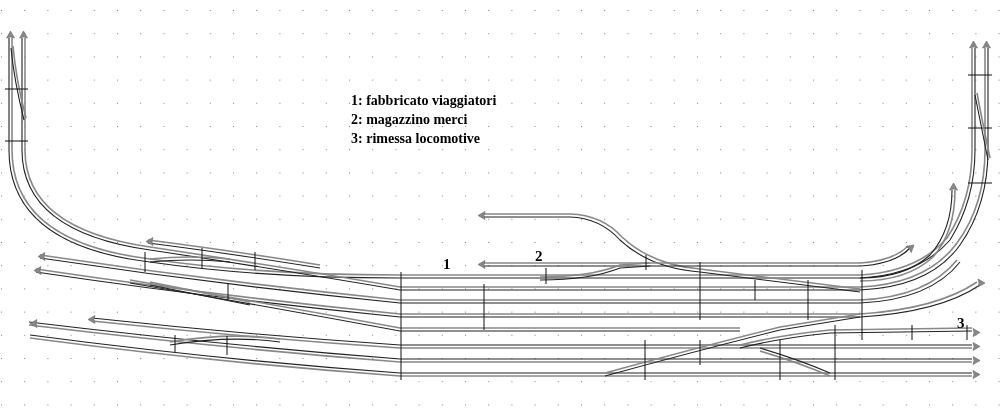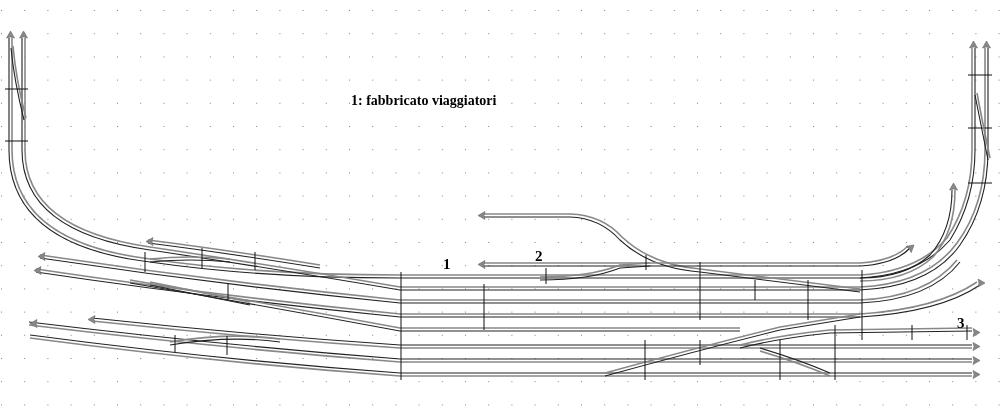--- a/index.html
+++ b/index.html
@@ -151,17 +151,19 @@
     <line class="tie" x1="255" y1="252" x2="255" y2="270"></line>
     <line class="tie" x1="145" y1="252" x2="145" y2="272"></line>
     <line class="tie" x1="228" y1="283" x2="228" y2="300"></line>
     <line class="tie" x1="175" y1="335" x2="175" y2="352"></line>
     <line class="tie" x1="227" y1="336" x2="227" y2="355"></line>
   </g>
 </svg>
 
 <div class="legend">
   <div>1: fabbricato viaggiatori</div>
+  <div>2: magazzino merci</div>
+  <div>3: rimessa locomotive</div>
 </div>
 
 <div class="label" style="left:443px; top:256px;">1</div>
 <div class="label" style="left:535px; top:248px;">2</div>
 <div class="label" style="left:957px; top:315px;">3</div>
 
 </body></html>

